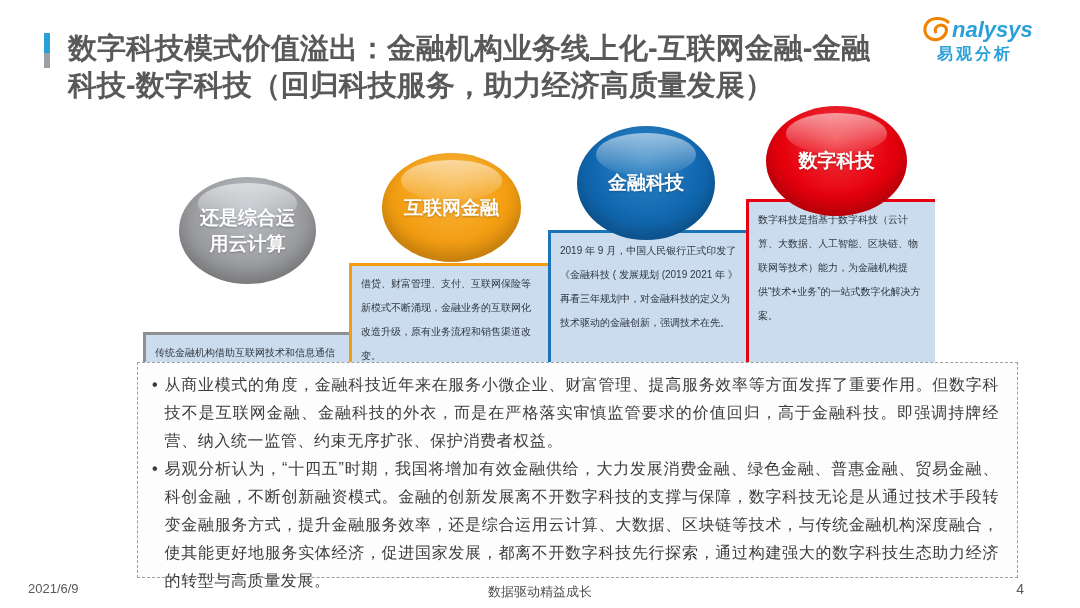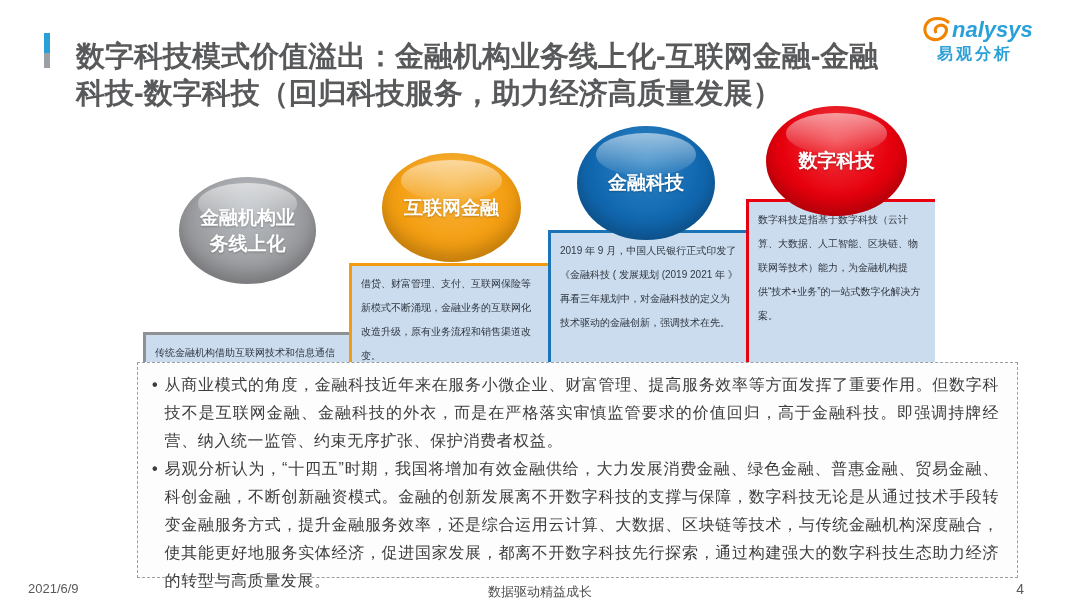--- a/index.html
+++ b/index.html
@@ -6,21 +6,21 @@
   .slide{
     position:relative;width:1080px;height:608px;background:#ffffff;overflow:hidden;
     font-family:"Liberation Sans","DejaVu Sans",sans-serif;
   }
   
   .accent-bar{
     position:absolute;left:44px;top:33px;width:6px;height:35px;
     background:linear-gradient(to bottom,#2aa0d8 0%,#2aa0d8 58%,#9aa0a6 58%,#9aa0a6 100%);
   }
   .title{
-    position:absolute;left:60px;top:22px;width:820px;margin:16px;
+    position:absolute;left:60px;top:22px;width:820px;margin:8px;
     font-size:29px;line-height:37px;font-weight:bold;color:#58595b;letter-spacing:0px;
   }
   
   .logo{position:absolute;left:921px;top:16px;width:130px;}
   .logo-row{display:flex;align-items:center;gap:1px;}
   .swirl{display:inline-block;width:30px;height:27px;}
   .brand{color:#2aa0d8;font-size:22px;font-weight:bold;font-style:italic;letter-spacing:0px;}
   .brand-cn{color:#2aa0d8;font-size:16px;font-weight:bold;letter-spacing:3px;margin-left:16px;margin-top:1px;}
   
   .watermark{
@@ -101,21 +101,21 @@
     <p>借贷、财富管理、支付、互联网保险等新模式不断涌现，金融业务的互联网化改造升级，原有业务流程和销售渠道改变。</p>
   </div>
   <div class="panel p2">
     <p>2019 年 9 月，中国人民银行正式印发了《金融科技 ( 发展规划 (2019 2021 年 》再看三年规划中，对金融科技的定义为技术驱动的金融创新，强调技术在先。</p>
   </div>
   <div class="panel p3">
     <p>数字科技是指基于数字科技（云计算、大数据、人工智能、区块链、物联网等技术）能力，为金融机构提供“技术+业务”的一站式数字化解决方案。</p>
   </div>
 
   <div class="ellipse e0">
-    <span>金融机构业务线上化</span>
+    <span>还是综合运用云计算</span>
   </div>
   <div class="ellipse e1">
     <span>互联网金融</span>
   </div>
   <div class="ellipse e3">
     <span>数字科技</span>
   </div>
   <div class="ellipse e2">
     <span>金融科技</span>
   </div>

